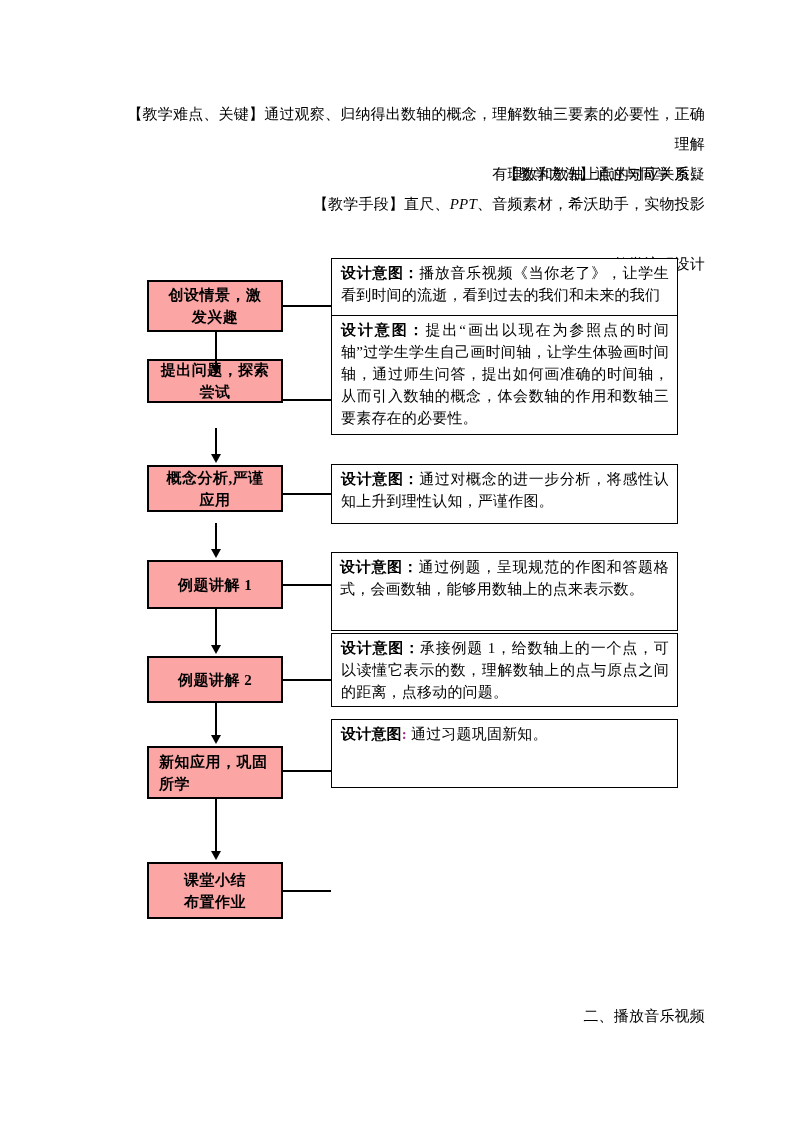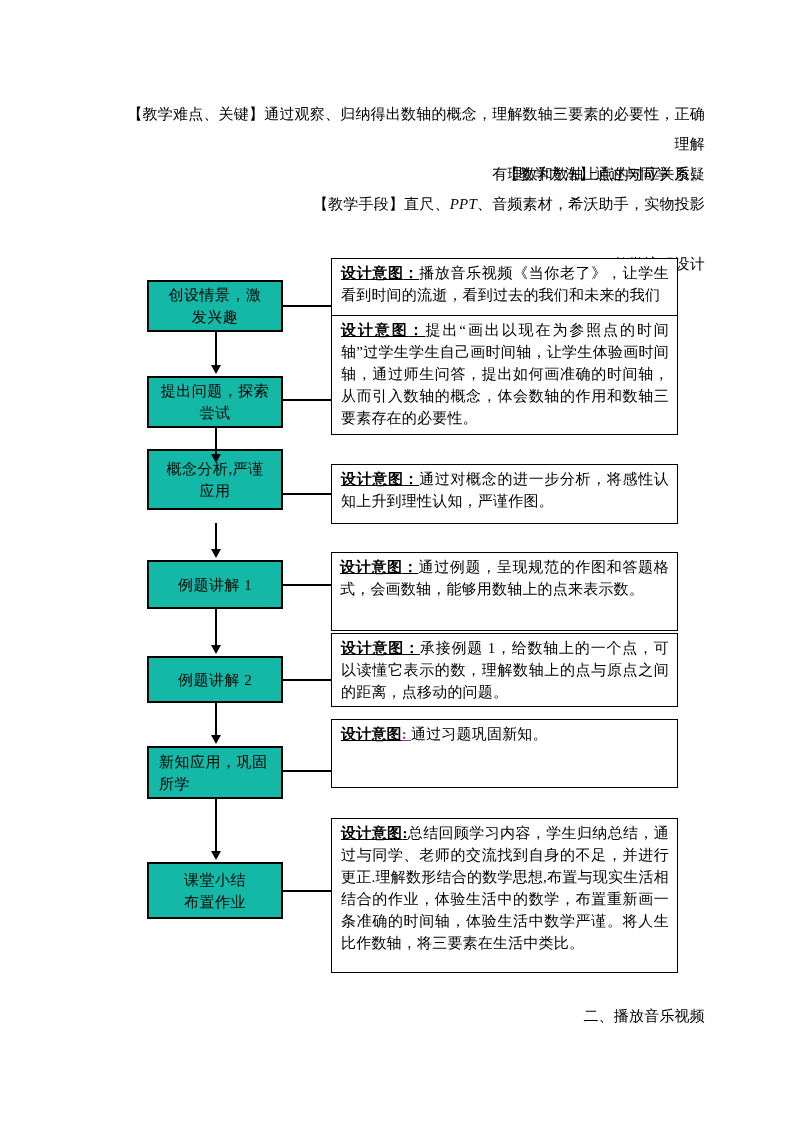--- a/index.html
+++ b/index.html
@@ -24,26 +24,26 @@
     text-align: right;
   }
   .ital { font-style: italic; }
 
   
   .fbox {
     position: absolute;
     left: 147px;
     width: 136px;
     border: 2px solid #000;
-    background: #14b8a6;
+    background: #fca5a5;
     display: flex;
     align-items: center;
     justify-content: center;
     text-align: center;
-    font-weight: normal;
+    font-weight: bold;
     font-size: 15px;
     line-height: 22px;
     white-space: pre-line;
     letter-spacing: 0.5px;
   }
   .fbox.left-text {
     justify-content: flex-start;
     text-align: left;
     padding-left: 10px;
   }
@@ -75,40 +75,40 @@
     left: 331px;
     width: 347px;
     border: 1.5px solid #000;
     background: #fff;
     padding: 3px 8px 3px 9px;
     font-size: 15px;
     line-height: 22px;
     letter-spacing: 0.2px;
     text-align: justify;
   }
-  .nb-label, .nb-colon { font-weight: bold; text-decoration: underline; }
+  .nb-label, .nb-colon { font-weight: bold; }
   .nb-colon.accent { color: #993399; }
 </style>
 </head>
 <body>
 
 <div class="page">
 
   <div class="hline" style="top:99px;">【教学难点、关键】通过观察、归纳得出数轴的概念，理解数轴三要素的必要性，正确理解
 有理数和数轴上点的对应关系。</div>
   <div class="hline" style="top:159px;">【教学方法】通过与同学 质疑</div>
   <div class="hline" style="top:189px;"><span>【教学手段】直尺、</span><span class="ital">PPT</span><span>、音频素材，希沃助手，实物投影</span></div>
   <div class="hline" style="top:249px;">一、教学流程设计</div>
   <div class="hline" style="top:1001px;">二、播放音乐视频</div>
 
   <div class="fbox" style="top:280px; height:52px;">创设情景，激
 发兴趣</div>
-  <div class="fbox" style="top:376px; height:52px;">提出问题，探索
+  <div class="fbox" style="top:359px; height:44px;">提出问题，探索
 尝试</div>
-  <div class="fbox" style="top:449px; height:61px;text-align:center;">概念分析,严谨
+  <div class="fbox" style="top:465px; height:47px;text-align:center;">概念分析,严谨
 应用</div>
   <div class="fbox" style="top:560px; height:49px;">例题讲解 1</div>
   <div class="fbox" style="top:656px; height:47px;">例题讲解 2</div>
   <div class="fbox left-text" style="top:746px; height:53px;">新知应用，巩固
 所学</div>
   <div class="fbox" style="top:862px; height:57px;">课堂小结
 布置作业</div>
 
   <div class="varrow" style="top:332px; height:42px;">
       <span class="stem"></span>
@@ -148,15 +148,14 @@
   <div class="nbox" style="top:315px; height:120px;"><span class="nb-label">设计意图</span><span class="nb-colon">：</span><span class="nb-body">提出“画出以现在为参照点的时间轴”过学生学生自己画时间轴，让学生体验画时间轴，通过师生问答，提出如何画准确的时间轴，从而引入数轴的概念，体会数轴的作用和数轴三要素存在的必要性。</span></div>
 
   <div class="nbox" style="top:464px; height:60px;"><span class="nb-label">设计意图</span><span class="nb-colon">：</span><span class="nb-body">通过对概念的进一步分析，将感性认知上升到理性认知，严谨作图。</span></div>
 
   <div class="nbox" style="top:552px; height:79px;padding-left:8px;"><span class="nb-label">设计意图</span><span class="nb-colon">：</span><span class="nb-body">通过例题，呈现规范的作图和答题格式，会画数轴，能够用数轴上的点来表示数。</span></div>
 
   <div class="nbox" style="top:633px; height:74px;"><span class="nb-label">设计意图</span><span class="nb-colon">：</span><span class="nb-body">承接例题 1，给数轴上的一个点，可以读懂它表示的数，理解数轴上的点与原点之间的距离，点移动的问题。</span></div>
 
   <div class="nbox" style="top:719px; height:69px;"><span class="nb-label">设计意图</span><span class="nb-colon accent">: </span><span class="nb-body">通过习题巩固新知。</span></div>
 
-  <div class="nbox" style="top:818px; height:155px;"><span class="nb-label">设计意图</span><span class="nb-colon">:</span><span class="nb-body">总结回顾学习内容，学生归纳总结，通过与同学、老师的交流找到自身的不足，并进行更正.理解数形结合的数学思想,布置与现实生活相结合的作业，体验生活中的数学，布置重新画一条准确的时间轴，体验生活中数学严谨。将人生比作数轴，将三要素在生活中类比。</span></div>
 
 </div>
 
 </body></html>

